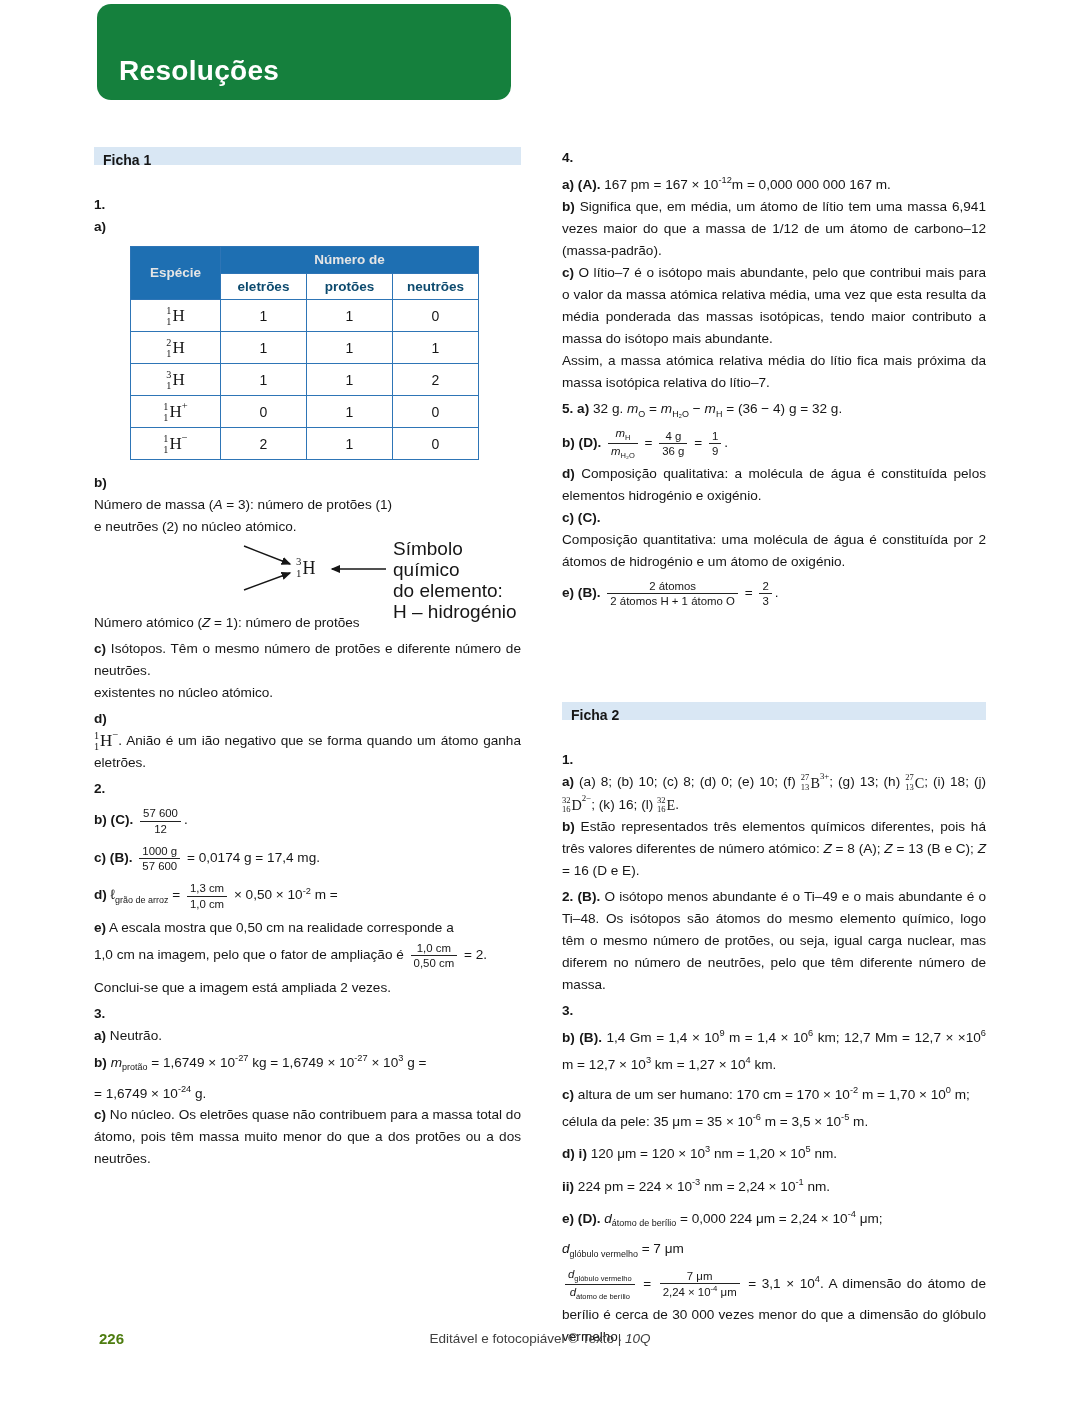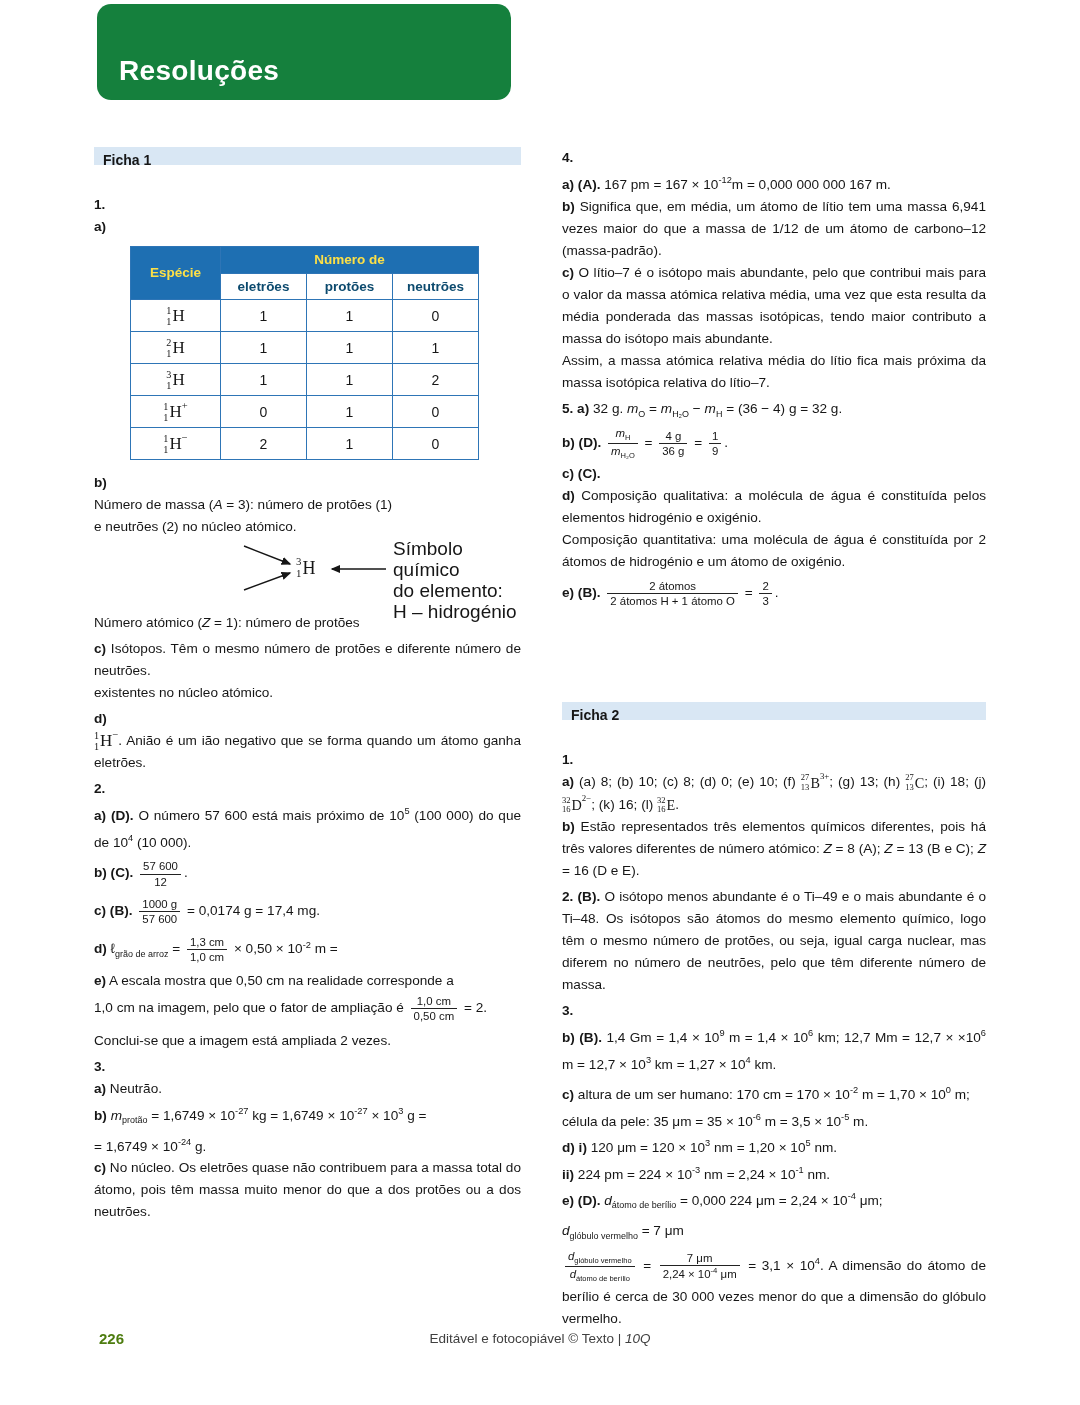--- a/index.html
+++ b/index.html
@@ -11,29 +11,29 @@
   
   .banner{position:absolute;left:97px;top:4px;width:414px;height:96px;background:#15803d;border-radius:14px;}
   .banner-title{position:absolute;left:22px;bottom:13px;color:#ffffff;font-size:28px;font-weight:700;letter-spacing:.3px;}
   
   .col{position:absolute;top:147px;font-size:13.6px;line-height:22px;}
   .col-left{left:94px;width:427px;}
   .col-right{left:562px;width:424px;}
   .para{margin:0;}
   .j{text-align:justify;}
   .mt4{margin-top:4px;}
-  .mt6{margin-top:0;}
+  .mt6{margin-top:6px;}
   
   .ficha-bar{background:#d9e7f4;height:18px;line-height:26px;padding-left:9px;margin-bottom:29px;}
   .ficha-title{font-weight:700;font-size:14px;}
   .ficha2-gap{margin-top:92px;}
   
   .species-table{border-collapse:collapse;table-layout:fixed;width:348px;margin:8px 0 12px 36px;}
   .species-table th,.species-table td{border:1px solid #2e75b6;text-align:center;padding:0;}
-  .th-blue{background:#1e6fb2;color:#fde047;font-weight:700;font-size:13.5px;height:26px;}
+  .th-blue{background:#1e6fb2;color:#e5e5e5;font-weight:700;font-size:13.5px;height:26px;}
   .th-species{border-right:1px solid #ffffff;}
   .th-sub{background:#ffffff;color:#0c4a6e;font-weight:700;font-size:13.5px;height:25px;}
   .species-table td{height:31px;font-size:14px;}
   .td-species{background:#ffffff;}
   
   .nuc{display:inline-flex;align-items:center;vertical-align:middle;
        font-family:"Liberation Serif","DejaVu Serif",serif;font-size:1.05em;}
   .nuc .ab{display:inline-flex;flex-direction:column;align-items:flex-end;
            font-size:.60em;line-height:1.08;margin-right:1px;}
   .nuc sup{align-self:flex-start;font-size:.62em;line-height:1;margin-top:0;}
@@ -194,21 +194,20 @@
   <p class="para mt4"><b>d)</b></p>
   <p class="para j"><span class="nuc big">
         <span class="ab">
           <span>1</span>
           <span>1</span>
         </span>
         <span>H</span>
         <sup>−</sup>
       </span>. Anião é um ião negativo que se forma quando um átomo ganha eletrões.</p>
   <p class="para mt4"><b>2.</b></p>
-  <p class="para j"><b>a) (D).</b> O número 57 600 está mais próximo de 10<sup>5</sup> (100 000) do que de 10<sup>4</sup> (10 000).</p>
   <p class="para mt4"><b>b) (C).</b> <span class="frac">
         <span class="num">57 600</span>
         <span class="den">12</span>
       </span>.</p>
   <p class="para mt4"><b>c) (B).</b> <span class="frac">
         <span class="num">1000 g</span>
         <span class="den">57 600</span>
       </span> = 0,0174 g = 17,4 mg.</p>
   <p class="para mt4"><b>d)</b> ℓ<sub class="tiny">grão de arroz</sub> = <span class="frac">
         <span class="num">1,3 cm</span>
@@ -239,22 +238,22 @@
   <p class="para"><b>b) (D).</b> <span class="frac">
         <span class="num"><i>m</i><sub class="tiny">H</sub></span>
         <span class="den"><i>m</i><sub class="tiny">H₂O</sub></span>
       </span> = <span class="frac">
         <span class="num">4 g</span>
         <span class="den">36 g</span>
       </span> = <span class="frac">
         <span class="num">1</span>
         <span class="den">9</span>
       </span>.</p>
+  <p class="para j"><b>d)</b> Composição qualitativa: a molécula de água é constituída pelos elementos hidrogénio e oxigénio.</p>
   <p class="para"><b>c) (C).</b></p>
-  <p class="para j"><b>d)</b> Composição qualitativa: a molécula de água é constituída pelos elementos hidrogénio e oxigénio.</p>
   <p class="para j">Composição quantitativa: uma molécula de água é constituída por 2 átomos de hidrogénio e um átomo de oxigénio.</p>
   <p class="para mt4"><b>e) (B).</b> <span class="frac">
         <span class="num">2 átomos</span>
         <span class="den">2 átomos H + 1 átomo O</span>
       </span> = <span class="frac">
         <span class="num">2</span>
         <span class="den">3</span>
       </span>.</p>
 
   <div class="ficha-bar ficha2-gap">

